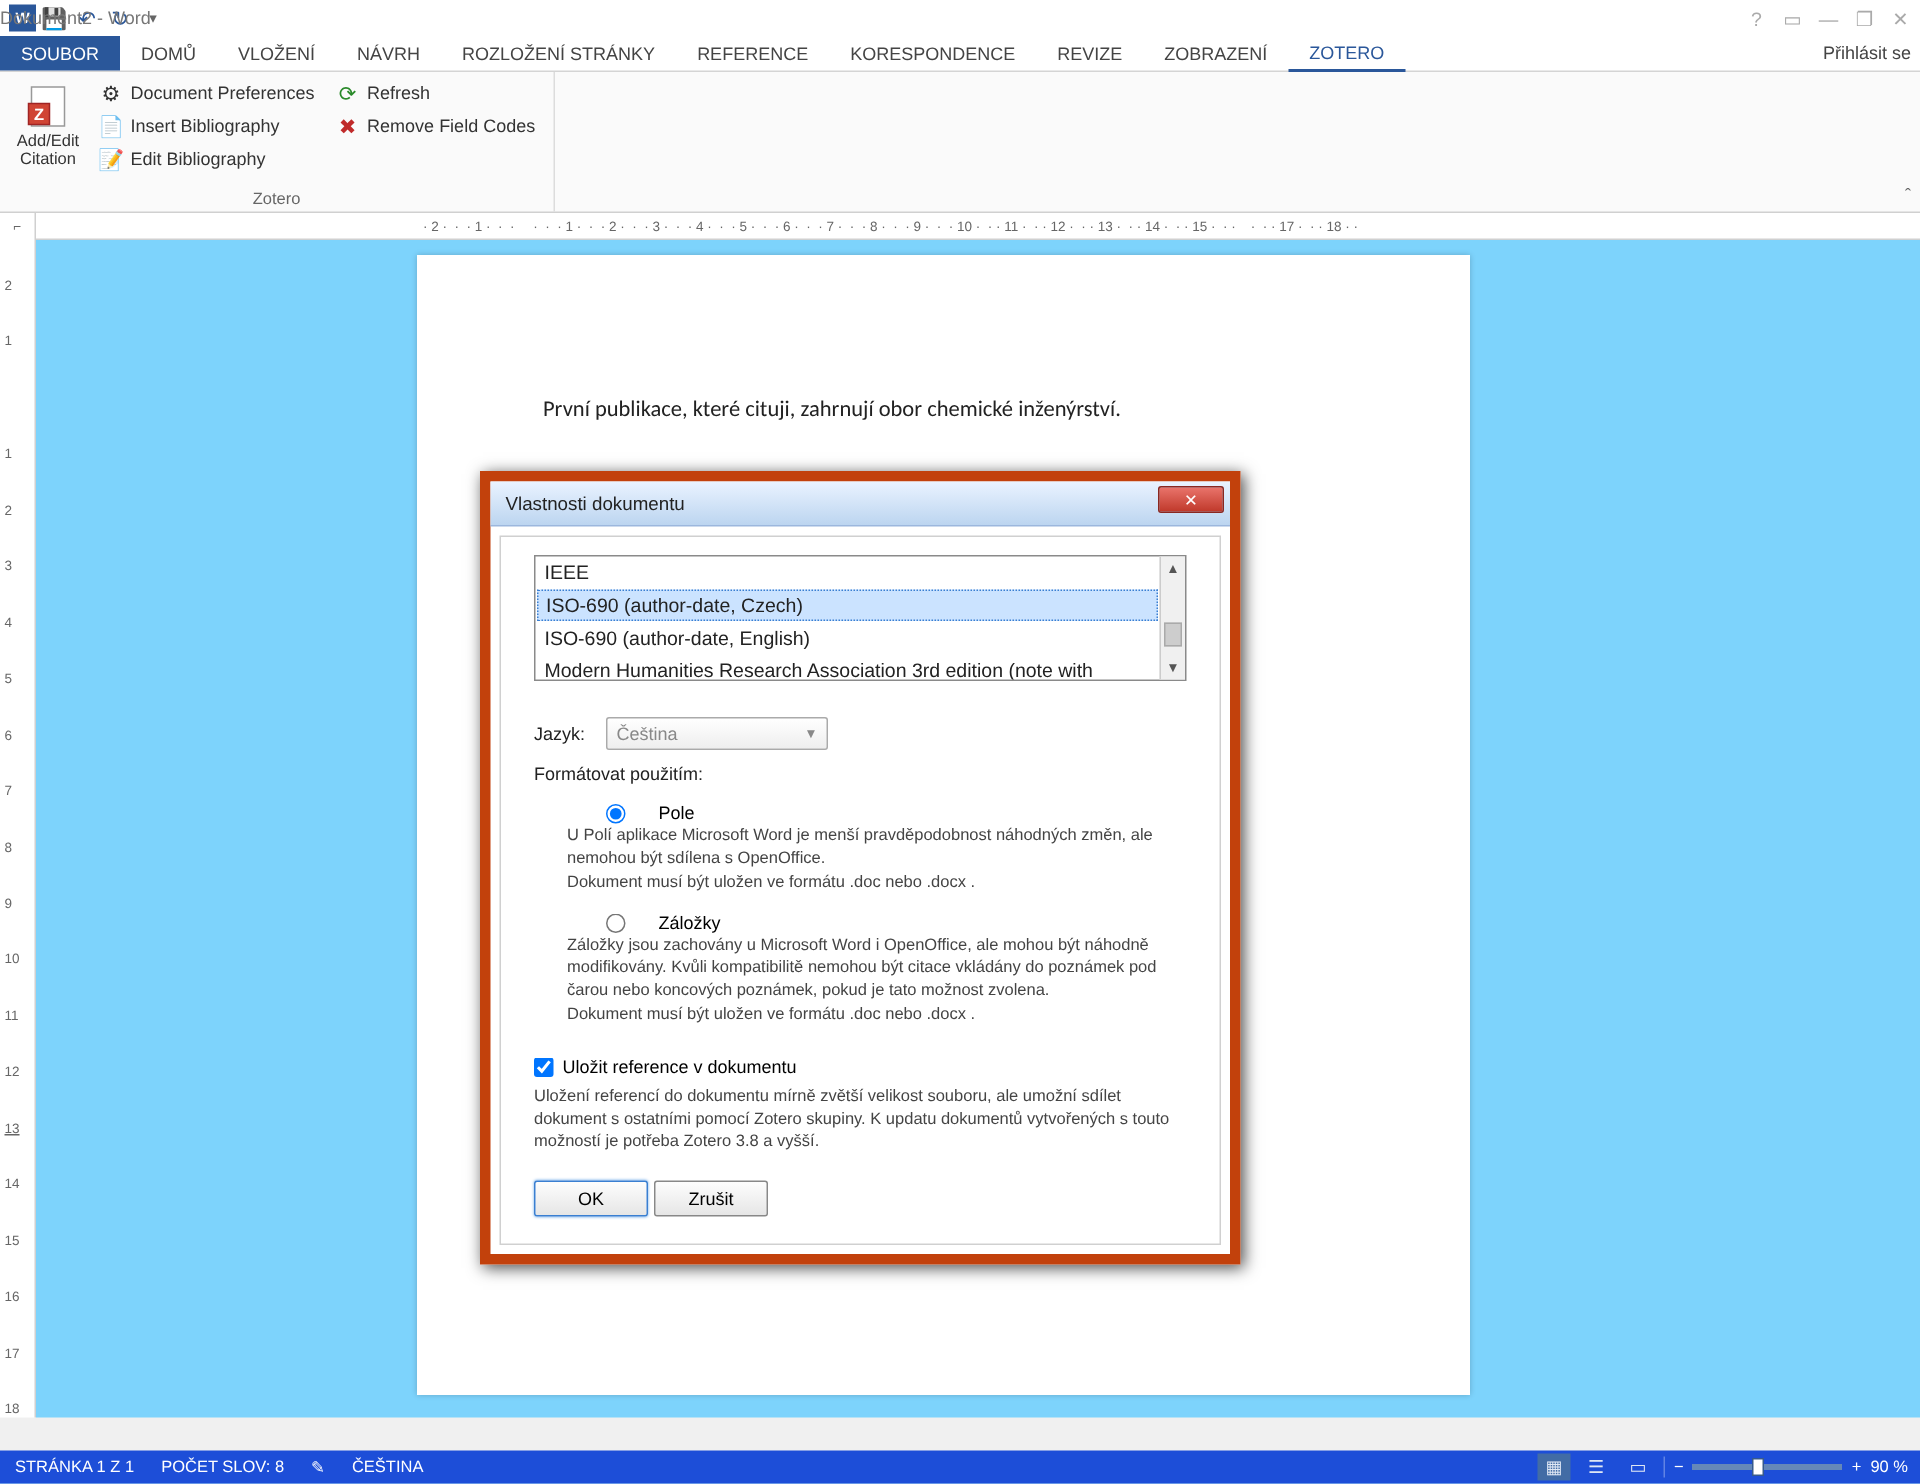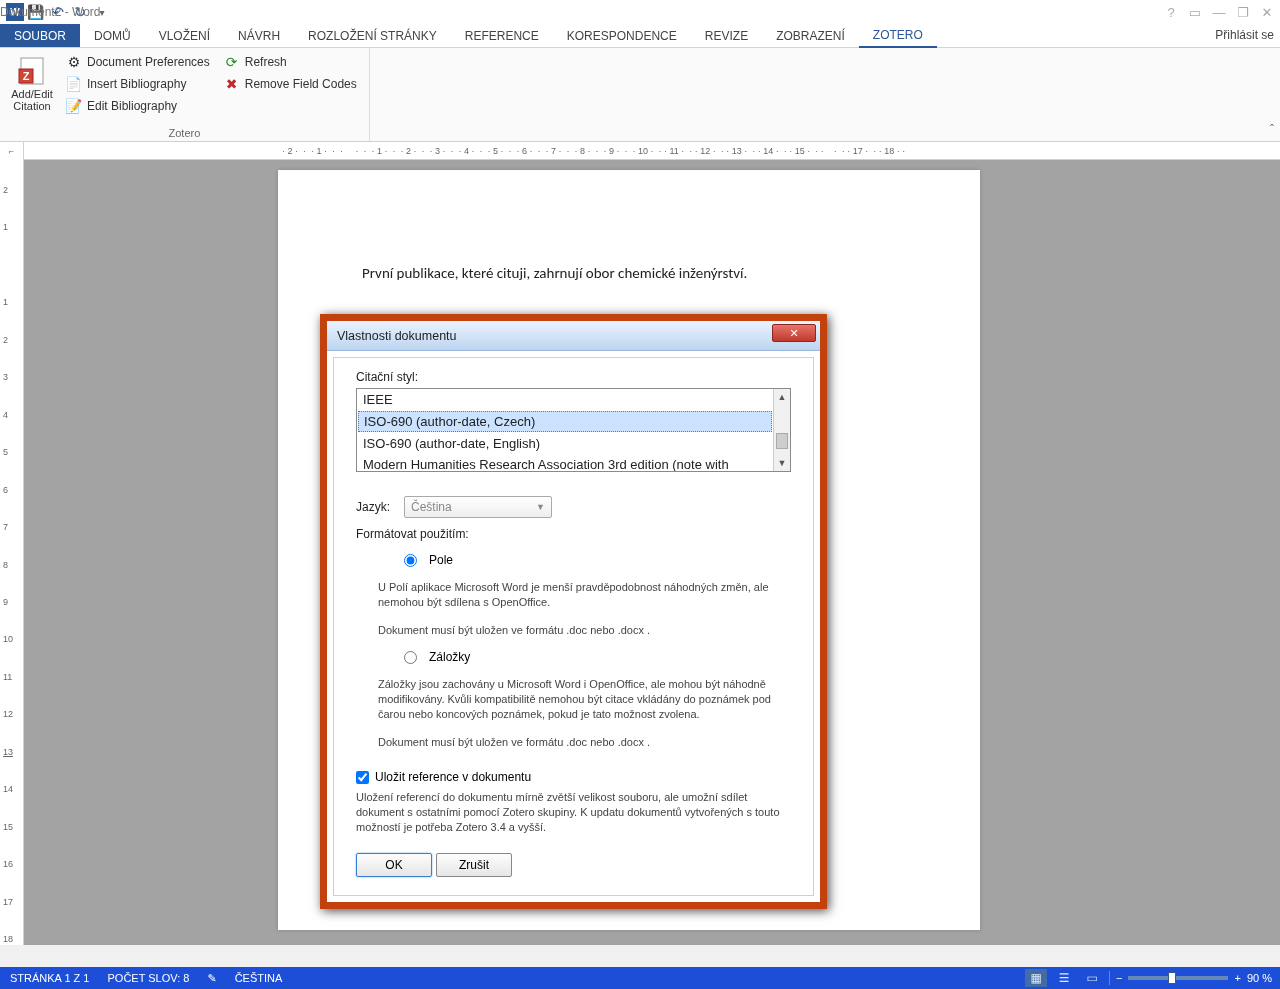--- a/index.html
+++ b/index.html
@@ -33,21 +33,21 @@
   .small-button .sm-icon { width: 16px; height: 16px; display: flex; align-items: center; justify-content: center; font-size: 14px; }
   .ribbon-collapse { position: absolute; right: 6px; bottom: 4px; font-size: 12px; color: #666; cursor: pointer; }
   
   
   .h-ruler { height: 18px; background: #fff; border-bottom: 1px solid #d0d0d0; position: relative; margin-left: 24px; display:flex; align-items:center; }
   .ruler-mark-area { margin-left: 258px; font-size: 9px; color: #666; letter-spacing: 0; white-space: pre; font-family: "Segoe UI", sans-serif; }
   .v-ruler-corner { position:absolute; left:0; top:0; width:24px; height:18px; background:#fff; border-right:1px solid #d0d0d0; color:#666; font-size:9px; display:flex; align-items:center; justify-content:center; }
   .workspace { position: relative; display: flex; background: #efefef; height: 785px; }
   .v-ruler { width: 24px; background: #fff; border-right: 1px solid #d0d0d0; position: relative; }
   .v-ruler .tick { position: absolute; left: 3px; font-size: 9px; color: #666; }
-  .doc-area { flex: 1; background: #a3a3a3; overflow: hidden; position: relative; }
+  .doc-area { flex: 1; background: #7dd3fc; overflow: hidden; position: relative; }
   
   
   .page { position: absolute; left: 254px; top: 10px; width: 702px; height: 760px; background: #fff; box-shadow: 0 0 4px rgba(0,0,0,0.2); padding: 94px 84px; }
   .page-text { font-family: Calibri, sans-serif; font-size: 15px; color: #222; }
   
   
   .dialog { position: absolute; left: 42px; top: 144px; width: 507px; background: #fff; border: 7px solid #c2410c; box-shadow: 2px 2px 10px rgba(0,0,0,0.7); }
   .dialog-title { height: 30px; background: linear-gradient(#eaf3ff, #bcd5f0); border-bottom: 1px solid #9cb7dd; display: flex; align-items: center; padding: 0 10px; font-size: 12.5px; color: #222; position: relative; }
   .dialog-close { position: absolute; right: 4px; top: 3px; width: 44px; height: 18px; background: linear-gradient(#e9746b,#c0392b); border: 1px solid #8a2720; border-radius: 2px; color: #fff; display: flex; align-items: center; justify-content: center; font-size: 11px; cursor: pointer; }
   .dialog-body { padding: 12px 22px 18px 22px; border: 1px solid #d0d0d0; margin: 6px; background: #fff; }
@@ -55,22 +55,22 @@
   .listbox { border: 1px solid #8a8a8a; background: #fff; height: 84px; display:flex; }
   .listbox-items { flex:1; overflow:hidden; }
   .listbox .opt { padding: 3px 6px; font-size: 13px; color: #222; cursor: pointer; }
   .listbox .opt.selected { background: #cbe3ff; border: 1px dotted #3a7fd1; margin:1px; padding: 2px 5px; }
   .listbox .scrollbar { width: 17px; background: #f0f0f0; border-left: 1px solid #ccc; position: relative; }
   .listbox .scrollbar .thumb { position:absolute; left:2px; right:2px; top:44px; height:16px; background:#cdcdcd; border:1px solid #aaa; }
   .listbox .scrollbar .arrow { position:absolute; left:0; right:0; height:16px; display:flex; align-items:center; justify-content:center; font-size:9px; color:#555; }
   .lang-row { display: flex; align-items: center; gap: 14px; margin-top: 24px; }
   .lang-row .combo { width: 148px; height: 22px; border: 1px solid #aaa; background: linear-gradient(#fff,#eee); display: flex; align-items: center; justify-content: space-between; padding: 0 6px; font-size: 12px; color: #888; border-radius:2px; }
   .section-label { font-size: 12px; color: #222; margin-top: 9px; }
-  .radio-row { display: flex; align-items: center; gap: 12px; margin-top: 12px; font-size: 12px; padding-left: 48px; }
-  .radio-desc { font-size: 11px; color: #444; margin-left: 22px; margin-top: 13px; line-height: 15px; }
+  .radio-row { display: flex; align-items: center; gap: 22px; margin-top: 12px; font-size: 12px; padding-left: 48px; }
+  .radio-desc { font-size: 11px; color: #444; margin-left: 22px; margin-top: 1px; line-height: 15px; }
   .check-row { display: flex; align-items: center; gap: 6px; margin-top: 20px; font-size: 12px; }
   .dlg-buttons { display: flex; justify-content: flex-start; gap: 4px; margin-top: 18px; }
   .dlg-button { width: 76px; height: 24px; border: 1px solid #888; background: linear-gradient(#fdfdfd,#e6e6e6); font-size: 12px; cursor: pointer; border-radius:2px; }
   .dlg-button.primary { border: 1px solid #3a7fd1; box-shadow: 0 0 2px #6aa7e8; }
   input[type=radio], input[type=checkbox] { margin:0; }
   
   
   .status-bar { position: absolute; bottom: 0; left: 0; right: 0; height: 22px; background: #1d4ed8; color: #fff; display: flex; align-items: center; font-size: 11px; padding: 0 10px; gap: 18px; }
   .status-bar .sep { width:1px; height:14px; background: rgba(255,255,255,0.3); }
   .status-right { position: absolute; right: 8px; display: flex; align-items: center; gap: 6px; }
@@ -190,21 +190,20 @@
   <div class="doc-area">
     <div class="page">
       <div class="page-text">První publikace, které cituji, zahrnují obor chemické inženýrství.</div>
 
       <div class="dialog">
         <div class="dialog-title">
           <span>Vlastnosti dokumentu</span>
           <div class="dialog-close">✕</div>
         </div>
         <div class="dialog-body">
-          <div class="field-label">Citační styl:</div>
           <div class="listbox">
             <div class="listbox-items">
               <div class="opt">IEEE</div>
               <div class="opt selected">ISO-690 (author-date, Czech)</div>
               <div class="opt">ISO-690 (author-date, English)</div>
               <div class="opt">Modern Humanities Research Association 3rd edition (note with bibliography)</div>
             </div>
             <div class="scrollbar">
               <div class="arrow" style="top:0;">▲</div>
               <div class="thumb"></div>
@@ -233,21 +232,21 @@
             <input type="radio" style="">
             <span>Záložky</span>
           </div>
           <div class="radio-desc">Záložky jsou zachovány u Microsoft Word i OpenOffice, ale mohou být náhodně modifikovány. Kvůli kompatibilitě nemohou být citace vkládány do poznámek pod čarou nebo koncových poznámek, pokud je tato možnost zvolena.</div>
           <div class="radio-desc">Dokument musí být uložen ve formátu .doc nebo .docx .</div>
 
           <div class="check-row">
             <input type="checkbox" checked="" style="">
             <span>Uložit reference v dokumentu</span>
           </div>
-          <div class="radio-desc" style="margin-left:0;margin-top:6px;">Uložení referencí do dokumentu mírně zvětší velikost souboru, ale umožní sdílet dokument s ostatními pomocí Zotero skupiny. K updatu dokumentů vytvořených s touto možností je potřeba Zotero 3.4 a vyšší.</div>
+          <div class="radio-desc" style="margin-left:0;margin-top:6px;">Uložení referencí do dokumentu mírně zvětší velikost souboru, ale umožní sdílet dokument s ostatními pomocí Zotero skupiny. K updatu dokumentů vytvořených s touto možností je potřeba Zotero 3.8 a vyšší.</div>
 
           <div class="dlg-buttons">
             <button class="dlg-button primary">OK</button>
             <button class="dlg-button">Zrušit</button>
           </div>
         </div>
       </div>
 
     </div>
   </div>

